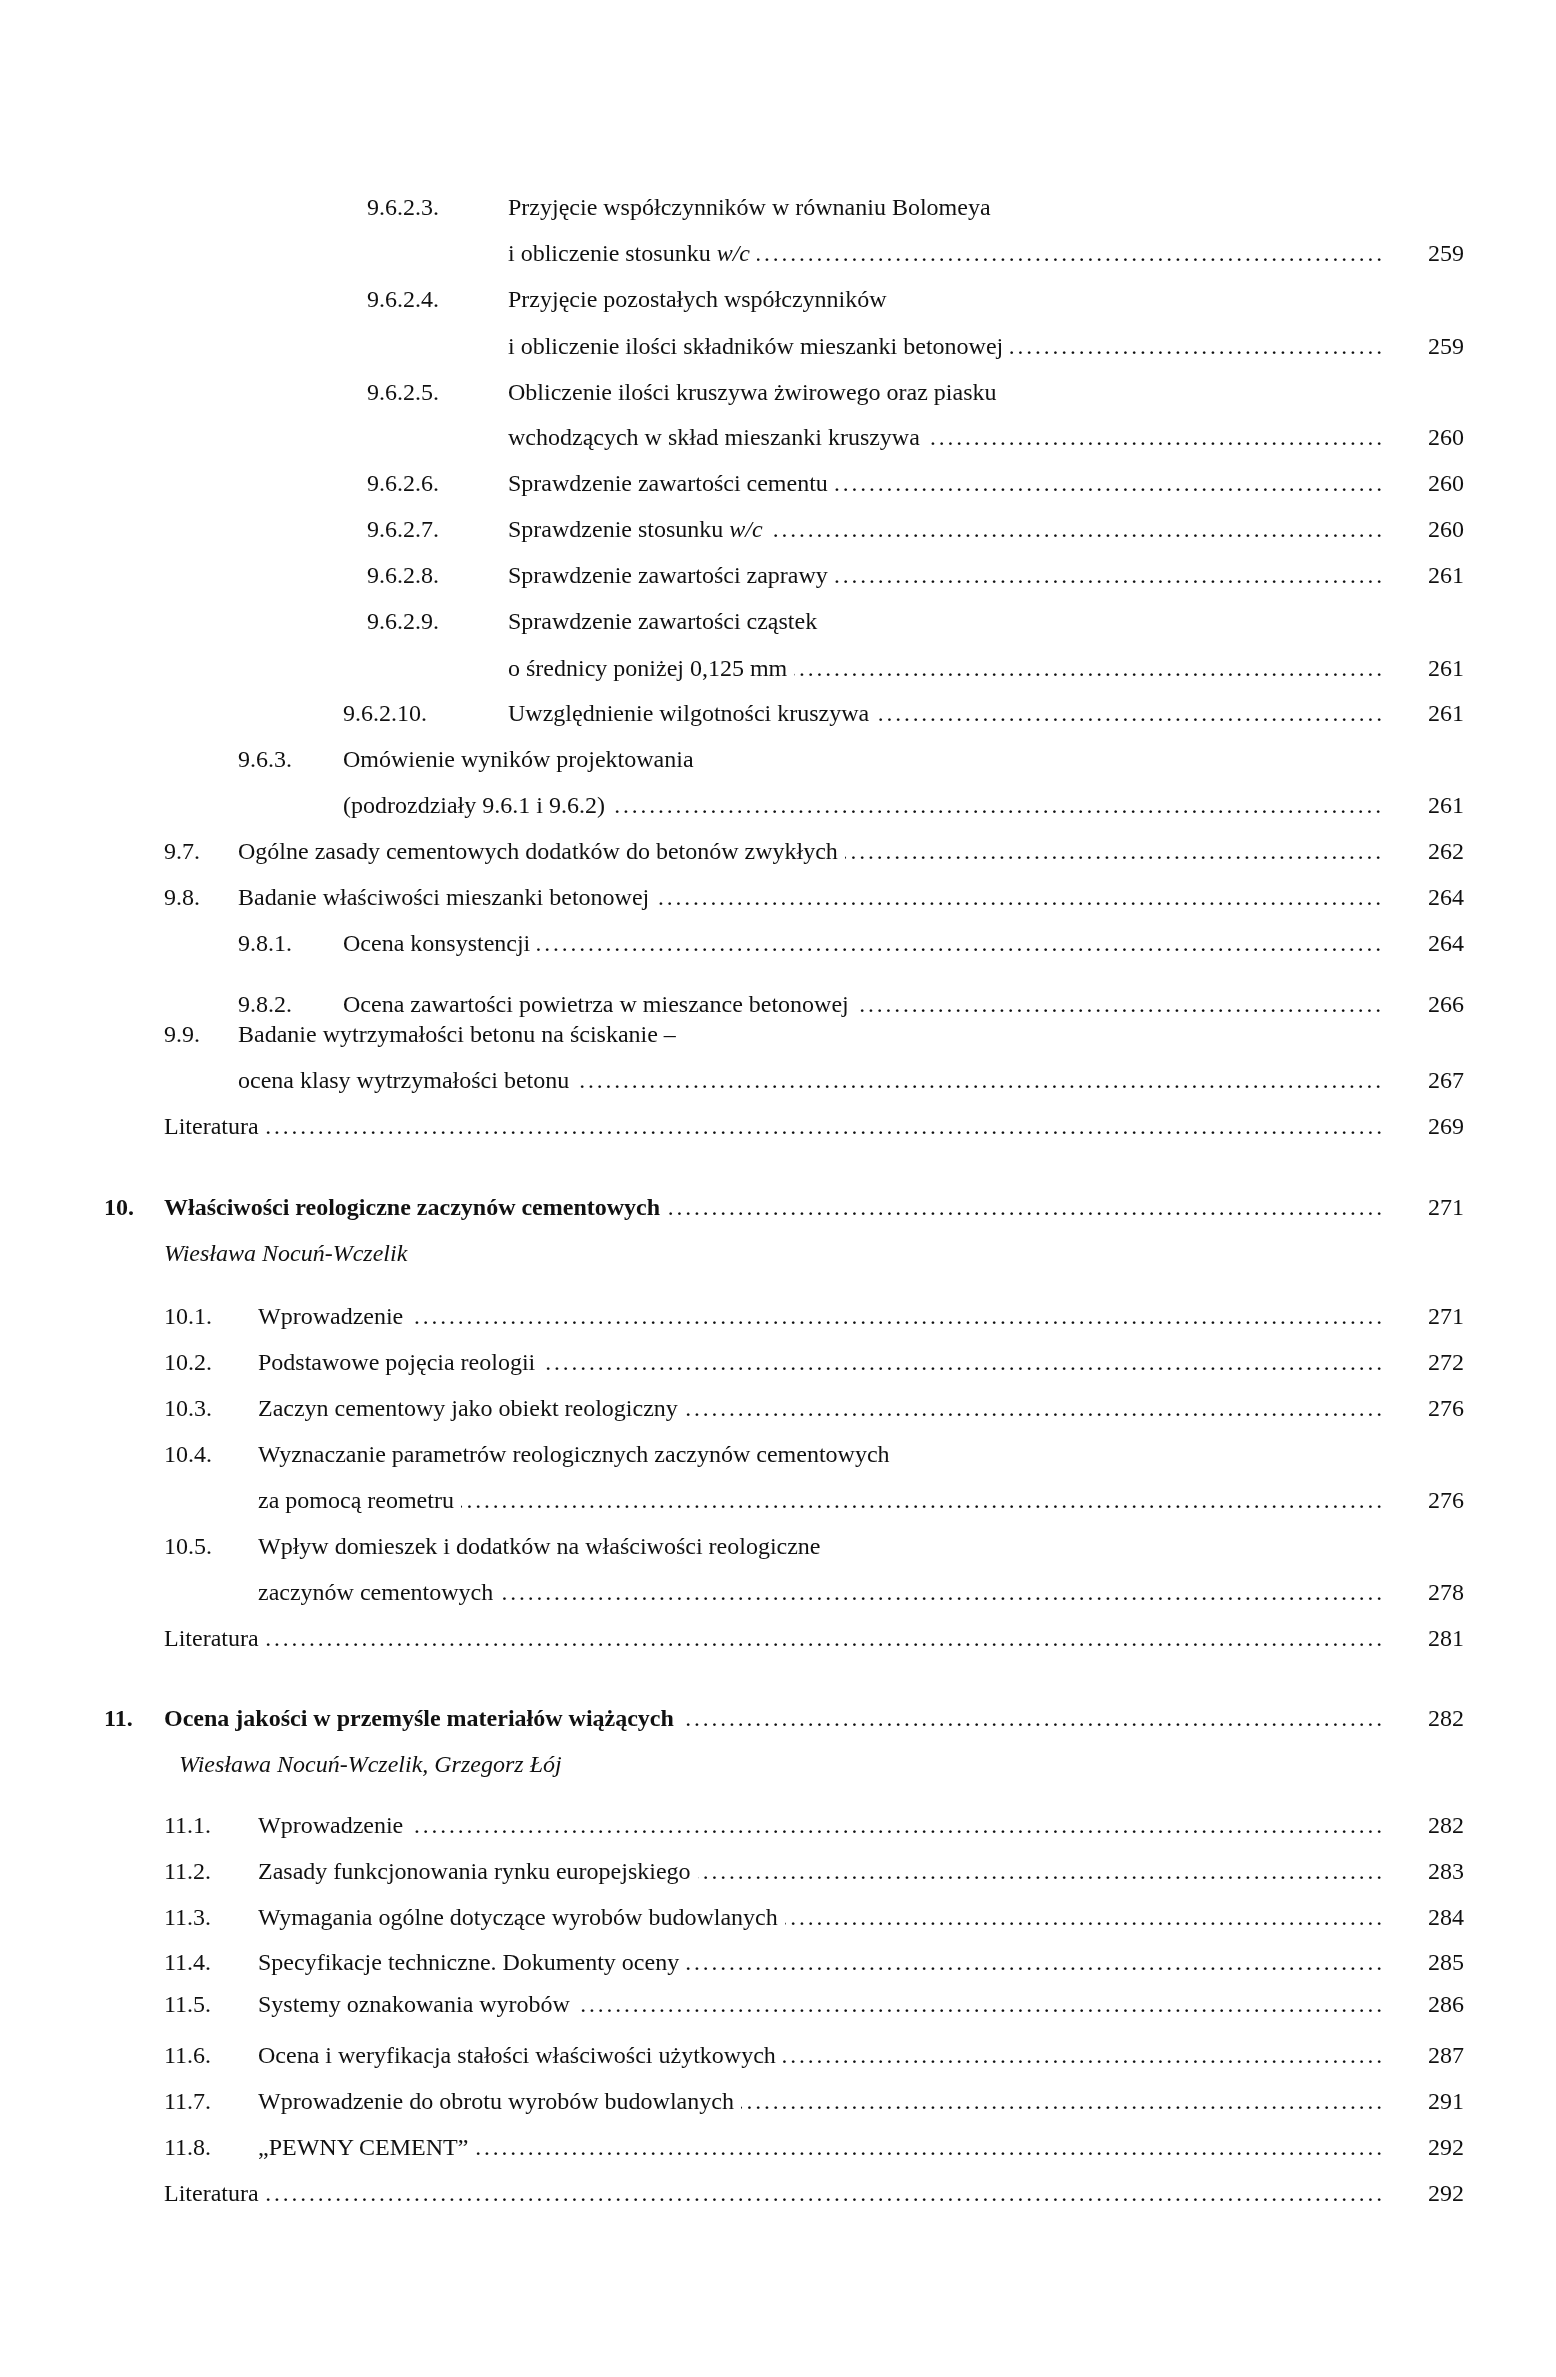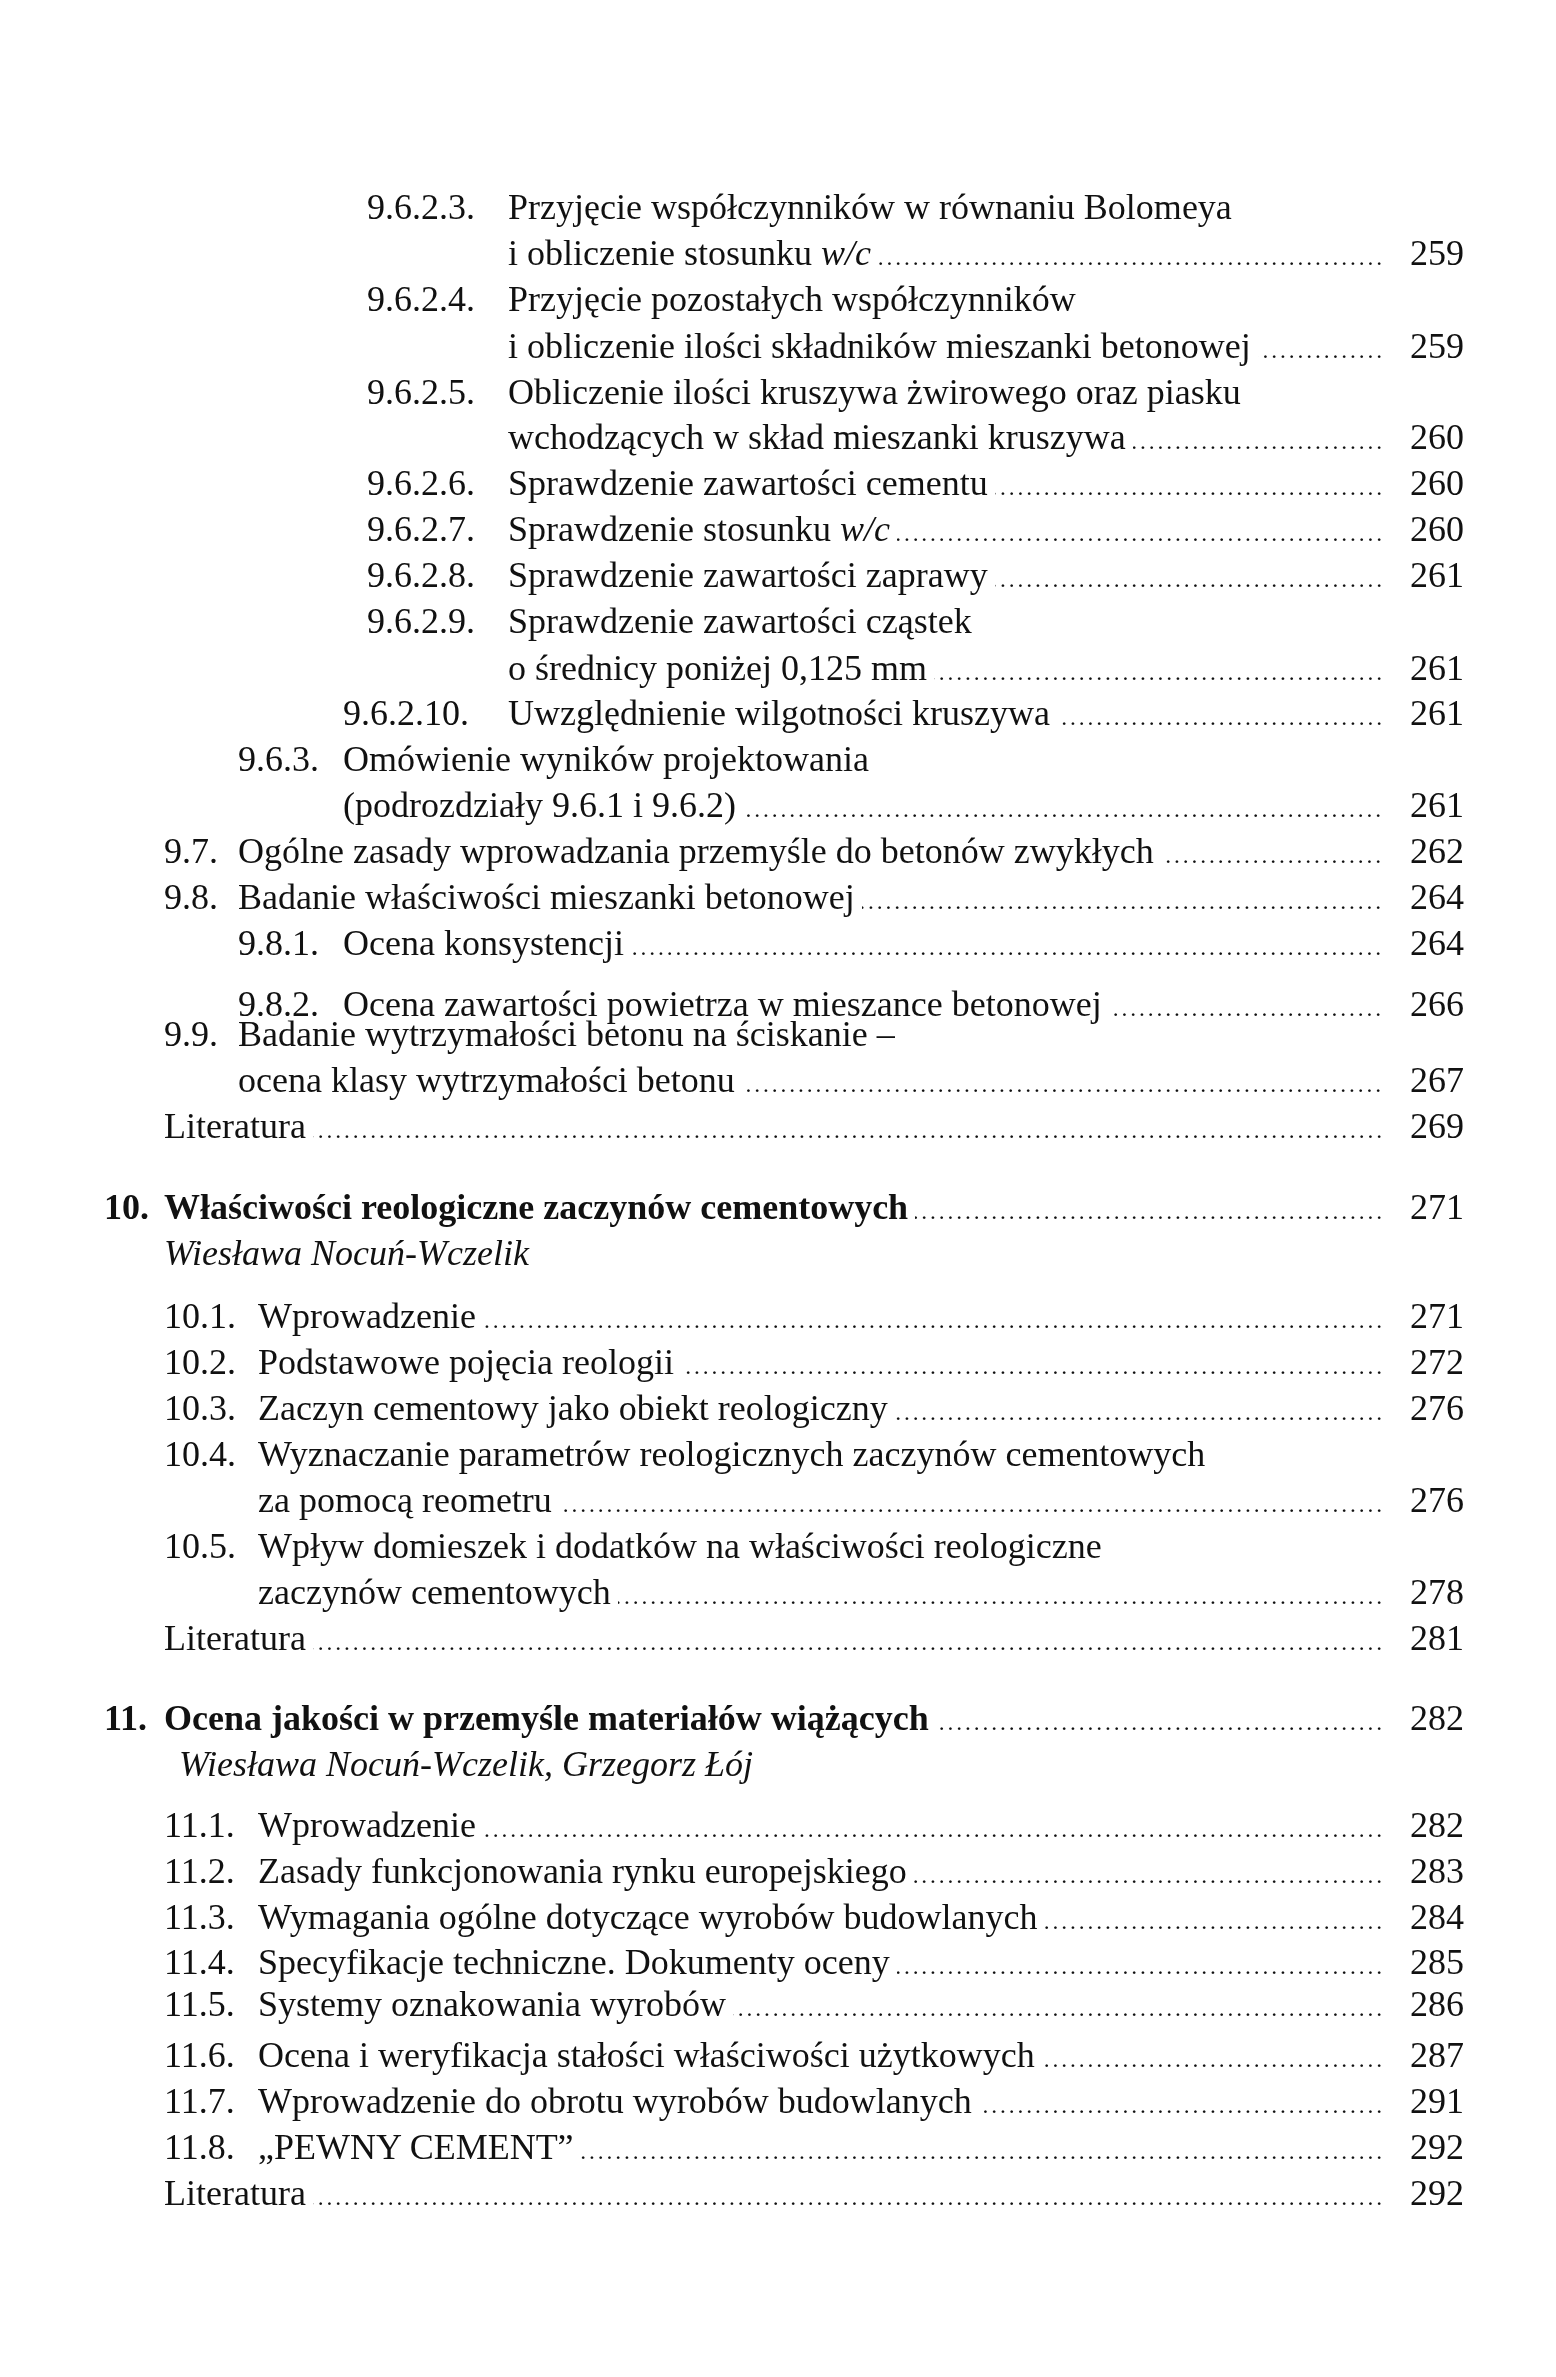--- a/index.html
+++ b/index.html
@@ -4,21 +4,21 @@
 <style>
   html, body { margin: 0; padding: 0; background: #ffffff; }
   body {
     width: 1557px; height: 2377px; position: relative; overflow: hidden;
     font-family: "Liberation Serif", "DejaVu Serif", serif;
     color: #111111;
   }
   .page { position: absolute; left: 0; top: 0; width: 1557px; height: 2377px; }
   .row {
     position: absolute; height: 45px; line-height: 45px;
-    font-size: 36px; white-space: nowrap;
+    font-size: 24px; white-space: nowrap;
   }
   .num { position: absolute; top: 0; }
   .line { position: absolute; top: 0; display: flex; align-items: baseline; }
   .title { white-space: nowrap; }
   .leader {
     flex: 1 1 auto; overflow: hidden; white-space: nowrap;
     margin-left: 7.2px; margin-right: 0; letter-spacing: 2.9px;
     font-size: 23.4px; text-align: right; direction: rtl;
   }
   .leader::before {
@@ -141,21 +141,21 @@
     <div class="line" style="left:343px;width:1041px;">
       <span class="title">(podrozdziały 9.6.1 i 9.6.2)</span>
       <span class="leader"></span>
     </div>
     <span class="pg">261</span>
   </div>
 
   <div class="row" style="top:829px;left:0;width:1557px;">
     <span class="num" style="left:164px;">9.7.</span>
     <div class="line" style="left:238px;width:1146px;">
-      <span class="title">Ogólne zasady wprowadzania przemyśle do betonów zwykłych</span>
+      <span class="title">Ogólne zasady cementowych dodatków do betonów zwykłych</span>
       <span class="leader"></span>
     </div>
     <span class="pg">262</span>
   </div>
 
   <div class="row" style="top:875px;left:0;width:1557px;">
     <span class="num" style="left:164px;">9.8.</span>
     <div class="line" style="left:238px;width:1146px;">
       <span class="title">Badanie właściwości mieszanki betonowej</span>
       <span class="leader"></span>

